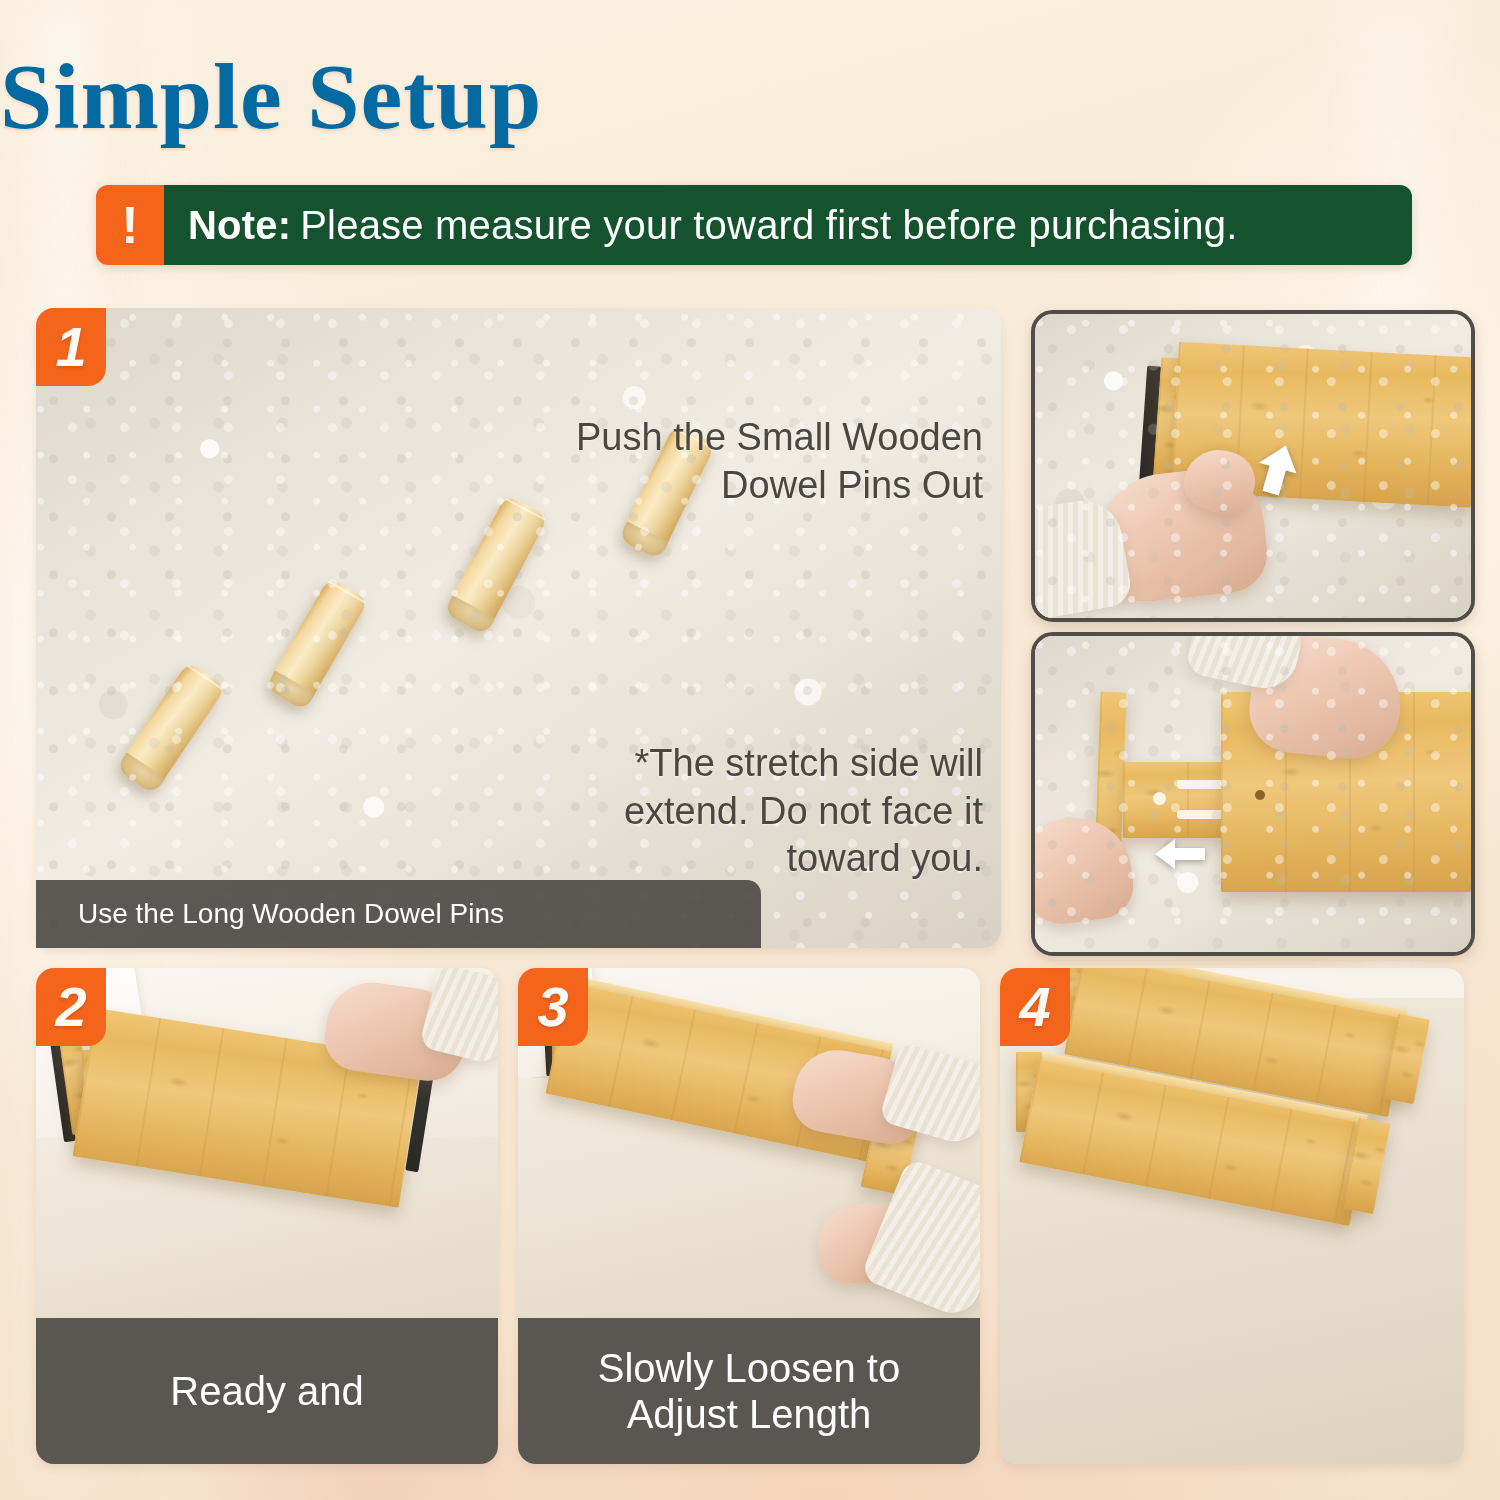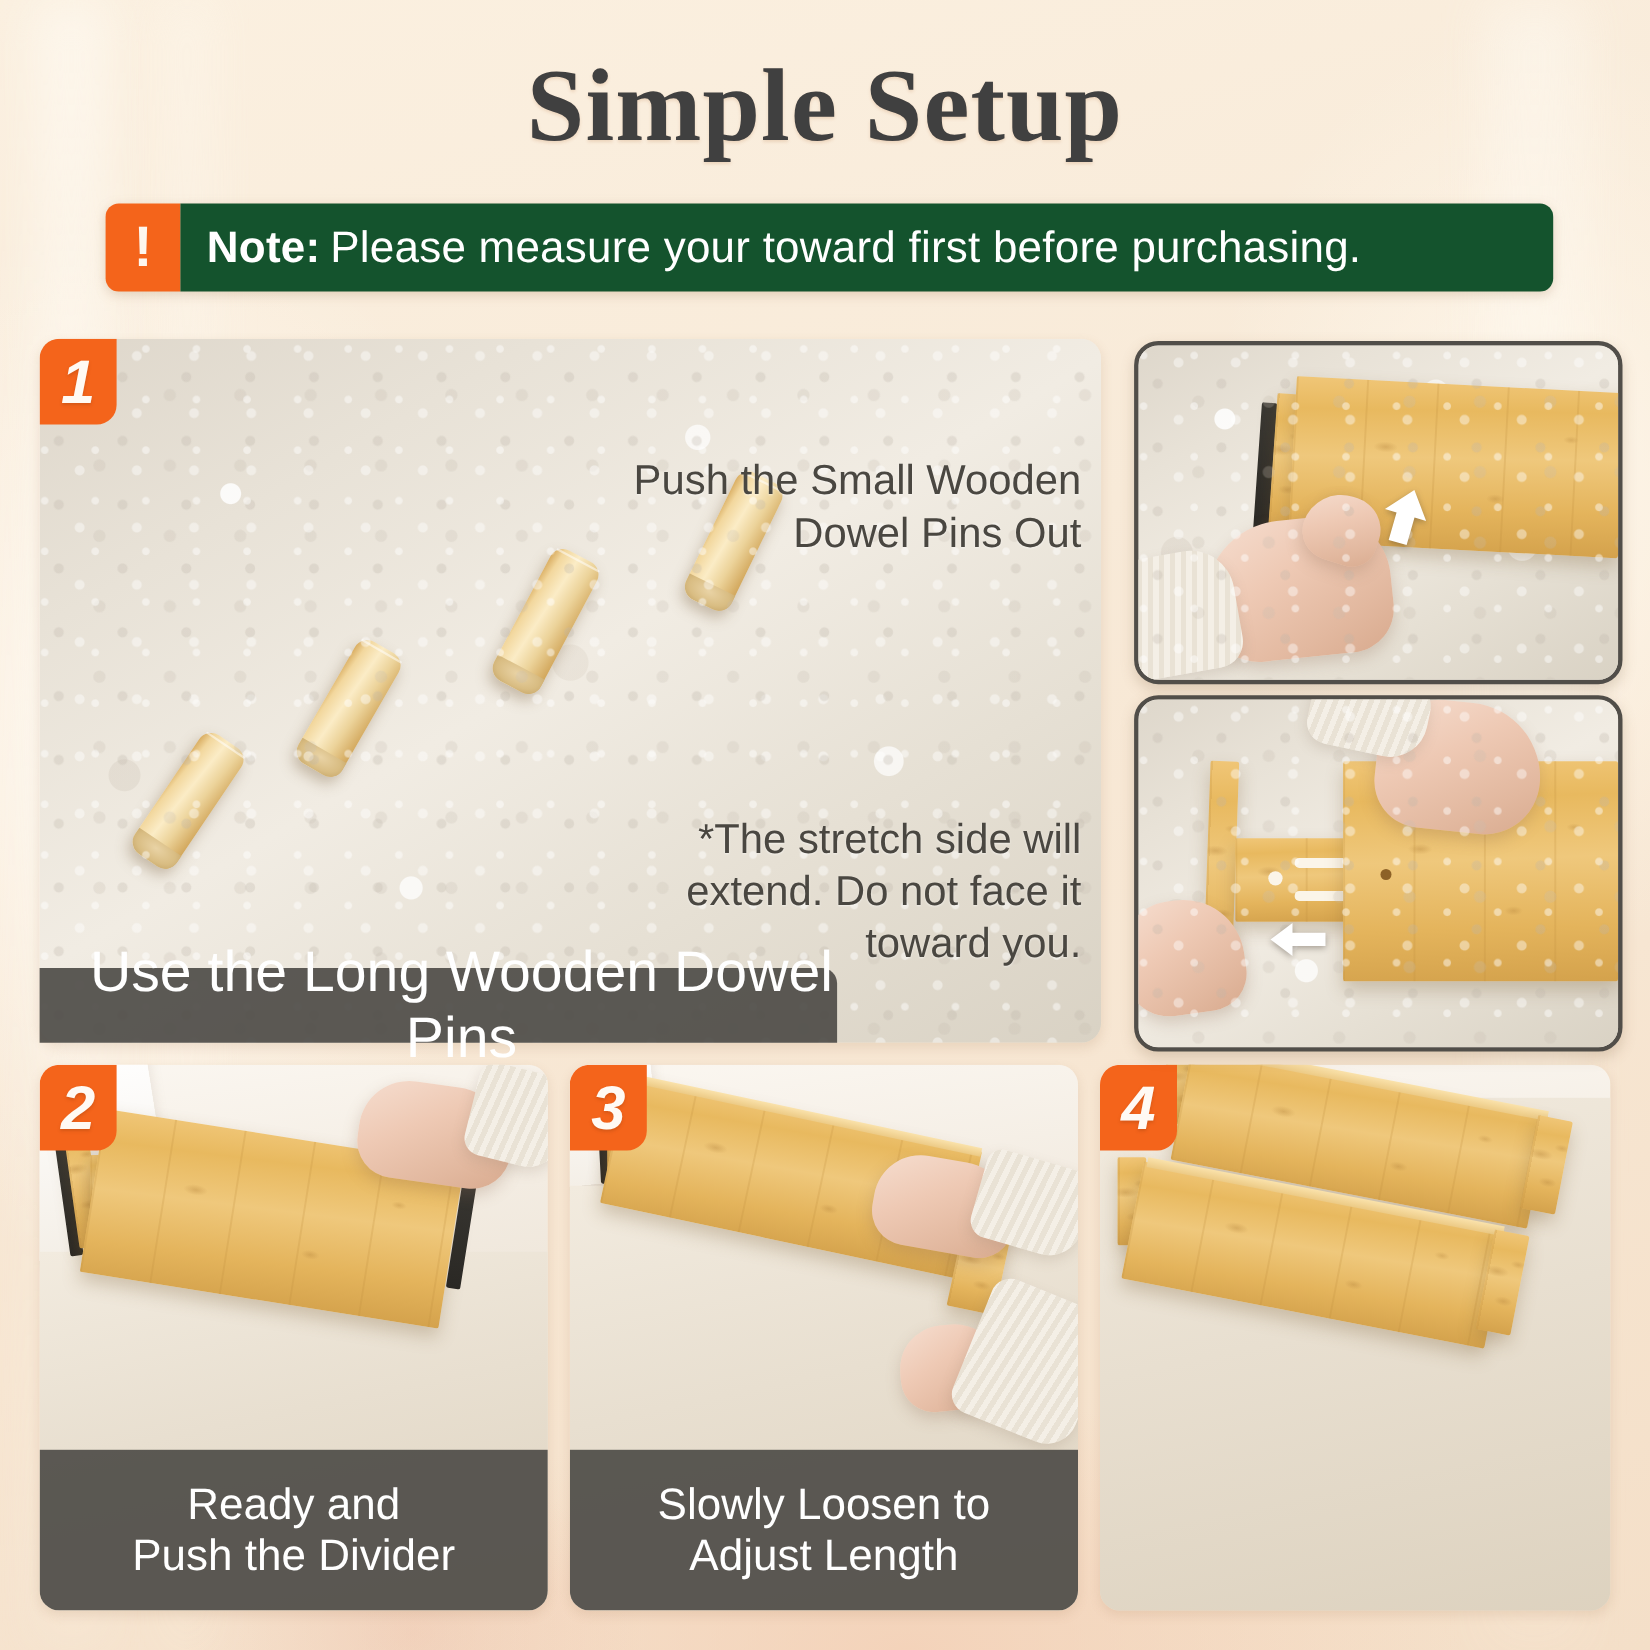--- a/index.html
+++ b/index.html
@@ -34,26 +34,25 @@
   }
   .bg-streak.a { left: 30px;  width: 70px; }
   .bg-streak.b { left: 150px; width: 40px; opacity: .6; }
   .bg-streak.c { right: 60px; width: 90px; opacity: .75; }
 
   
   .title {
     position: absolute;
     top: 42px;
     left: 0; right: 0;
-    text-align: center;
     font-family: "Liberation Serif", "DejaVu Serif", serif;
     font-weight: bold;
     font-size: 94px;
     letter-spacing: 1px;
-    color: #404040;
+    color: #0369a1;
     text-shadow: 0 2px 3px rgba(180,100,40,0.18);
     z-index: 5;
   }
 
   
   .note-wrap {
     position: absolute;
     left: 96px;
     top: 185px;
     width: 1316px;
@@ -240,21 +239,21 @@
   }
   
   #cap1 {
     left: 36px;
     bottom: 0;
     width: 725px;
     height: 68px;
     border-radius: 0 14px 0 0;
     justify-content: flex-start;
     padding-left: 42px;
-    font-size: 52px;
+    font-size: 28px;
     box-sizing: border-box;
   }
   
   .cap-b {
     left: 0; right: 0; bottom: 0;
     height: 146px;
     font-size: 40px;
     padding: 0 16px;
     box-sizing: border-box;
   }
@@ -387,21 +386,20 @@
     <div style="position:absolute; left:66px; top:116px; width:22px; height:7px; background:#fdf8ec; border-radius:3px;"></div>
     <div class="bamboo" style="left:60px; top:40px; width:330px; height:150px; transform:rotate(9deg); transform-origin:left top;"></div>
     <div class="black-strip" style="left:378px; top:92px; width:13px; height:112px; transform:rotate(9deg);"></div>
     <div class="hand" style="left:290px; top:18px; width:140px; height:90px; border-radius:52px 62px 40px 38px; transform:rotate(8deg);"></div>
     <div class="sleeve" style="left:392px; top:4px; width:86px; height:86px; border-radius:16px 22px 30px 16px; transform:rotate(14deg);"></div>
   </div>
   <div class="badge">2</div>
   <div class="caption cap-b">
     <div>
       <div>Ready and</div>
-      <div>Push the Divider</div>
     </div>
   </div>
 </div>
 
 <div class="panel" id="panel3">
   <div class="photo drawer">
     <div class="drawer-wall" style="left:-30px; top:-14px; width:108px; height:122px; transform:rotate(-6deg);"></div>
     <div class="drawer-floor" style="left:0; top:110px; width:462px; height:390px;"></div>
     <div class="black-strip" style="left:26px; top:16px; width:10px; height:92px; transform:rotate(-3deg);"></div>
     <div class="bamboo" style="left:34px; top:12px; width:22px; height:88px;"></div>

